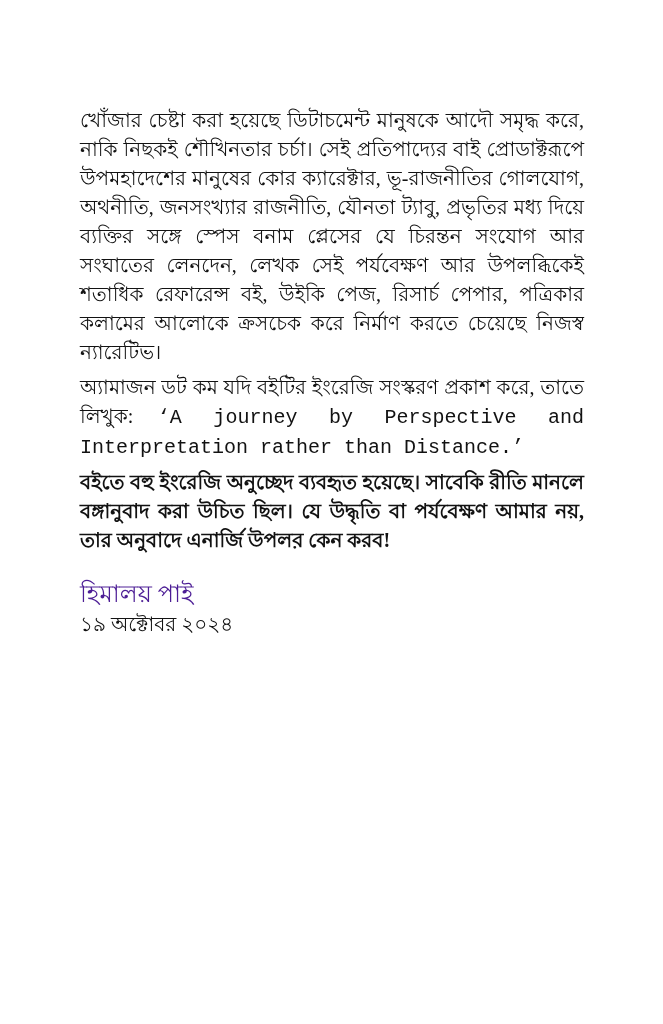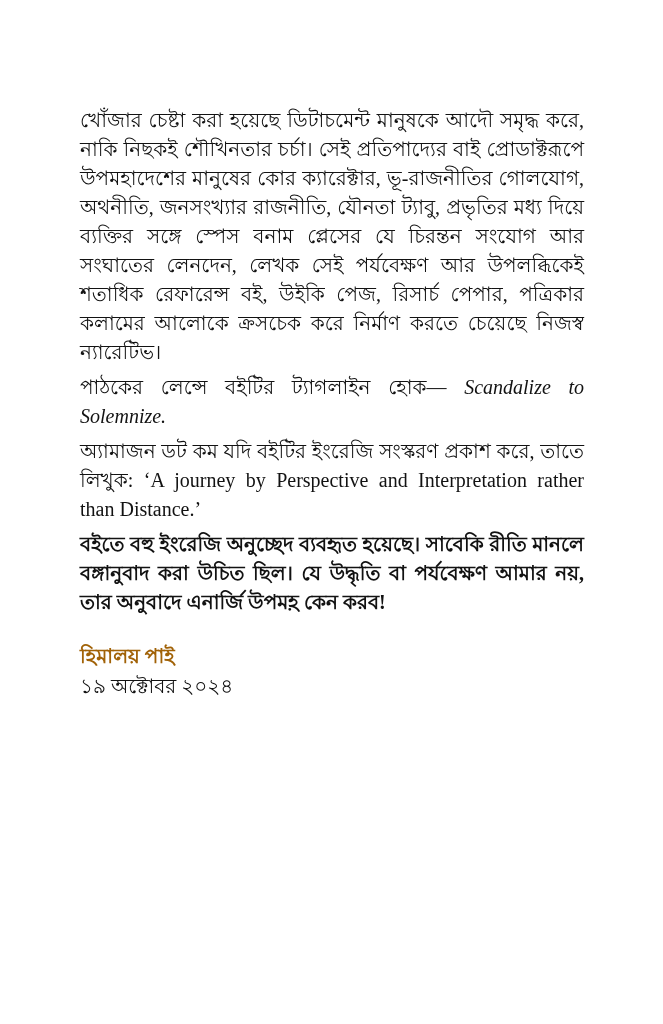--- a/index.html
+++ b/index.html
@@ -31,54 +31,53 @@
   .para.bold {
     font-weight: 700;
   }
 
   .latin-italic {
     font-family: "Liberation Serif", serif;
     font-style: italic;
   }
 
   .latin {
-    font-family: Liberation Serif, serif;
+    font-family: Liberation Mono, monospace;
   }
 
   .signature {
     margin-top: 24px;
   }
 
   .signature .name {
-    font-size: 20px;
+    font-size: 24px;
     line-height: 30px;
-    font-weight: 700;
-    color: #a16207;
+    font-weight: 400;
+    color: #4c1d95;
   }
 
   .signature .date {
     font-size: 20px;
     line-height: 30px;
     color: #121212;
   }
 </style>
 </head>
 <body>
 
 <div class="page">
 
   <p class="para">খোঁজার চেষ্টা করা হয়েছে ডিটাচমেন্ট মানুষকে আদৌ সমৃদ্ধ করে, নাকি নিছকই শৌখিনতার চর্চা। সেই প্রতিপাদ্যের বাই প্রোডাক্টরূপে উপমহাদেশের মানুষের কোর ক্যারেক্টার, ভূ-রাজনীতির গোলযোগ, অথনীতি, জনসংখ্যার রাজনীতি, যৌনতা ট্যাবু, প্রভৃতির মধ্য দিয়ে ব্যক্তির সঙ্গে স্পেস বনাম প্লেসের যে চিরন্তন সংযোগ আর সংঘাতের লেনদেন, লেখক সেই পর্যবেক্ষণ আর উপলব্ধিকেই শতাধিক রেফারেন্স বই, উইকি পেজ, রিসার্চ পেপার, পত্রিকার কলামের আলোকে ক্রসচেক করে নির্মাণ করতে চেয়েছে নিজস্ব ন্যারেটিভ।</p>
 
 
-  <p class="para"><span>পাঠকের লেন্সে বইটির ট্যাগলাইন হোক— </span><span class="latin-italic">Scandalize to Solemnize.</span></p>
 
   <p class="para"><span>অ্যামাজন ডট কম যদি বইটির ইংরেজি সংস্করণ প্রকাশ করে, তাতে লিখুক: </span><span class="latin">‘A journey by Perspective and Interpretation rather than Distance.’</span></p>
 
 
-  <p class="para bold">বইতে বহু ইংরেজি অনুচ্ছেদ ব্যবহৃত হয়েছে। সাবেকি রীতি মানলে বঙ্গানুবাদ করা উচিত ছিল। যে উদ্ধৃতি বা পর্যবেক্ষণ আমার নয়, তার অনুবাদে এনার্জি উপমহ় কেন করব!</p>
+  <p class="para bold">বইতে বহু ইংরেজি অনুচ্ছেদ ব্যবহৃত হয়েছে। সাবেকি রীতি মানলে বঙ্গানুবাদ করা উচিত ছিল। যে উদ্ধৃতি বা পর্যবেক্ষণ আমার নয়, তার অনুবাদে এনার্জি উপলব় কেন করব!</p>
 
 
 
   <div class="signature">
     <div class="name">হিমালয় পাই</div>
     <div class="date">১৯ অক্টোবর ২০২৪</div>
 
   </div>
 
 </div>

